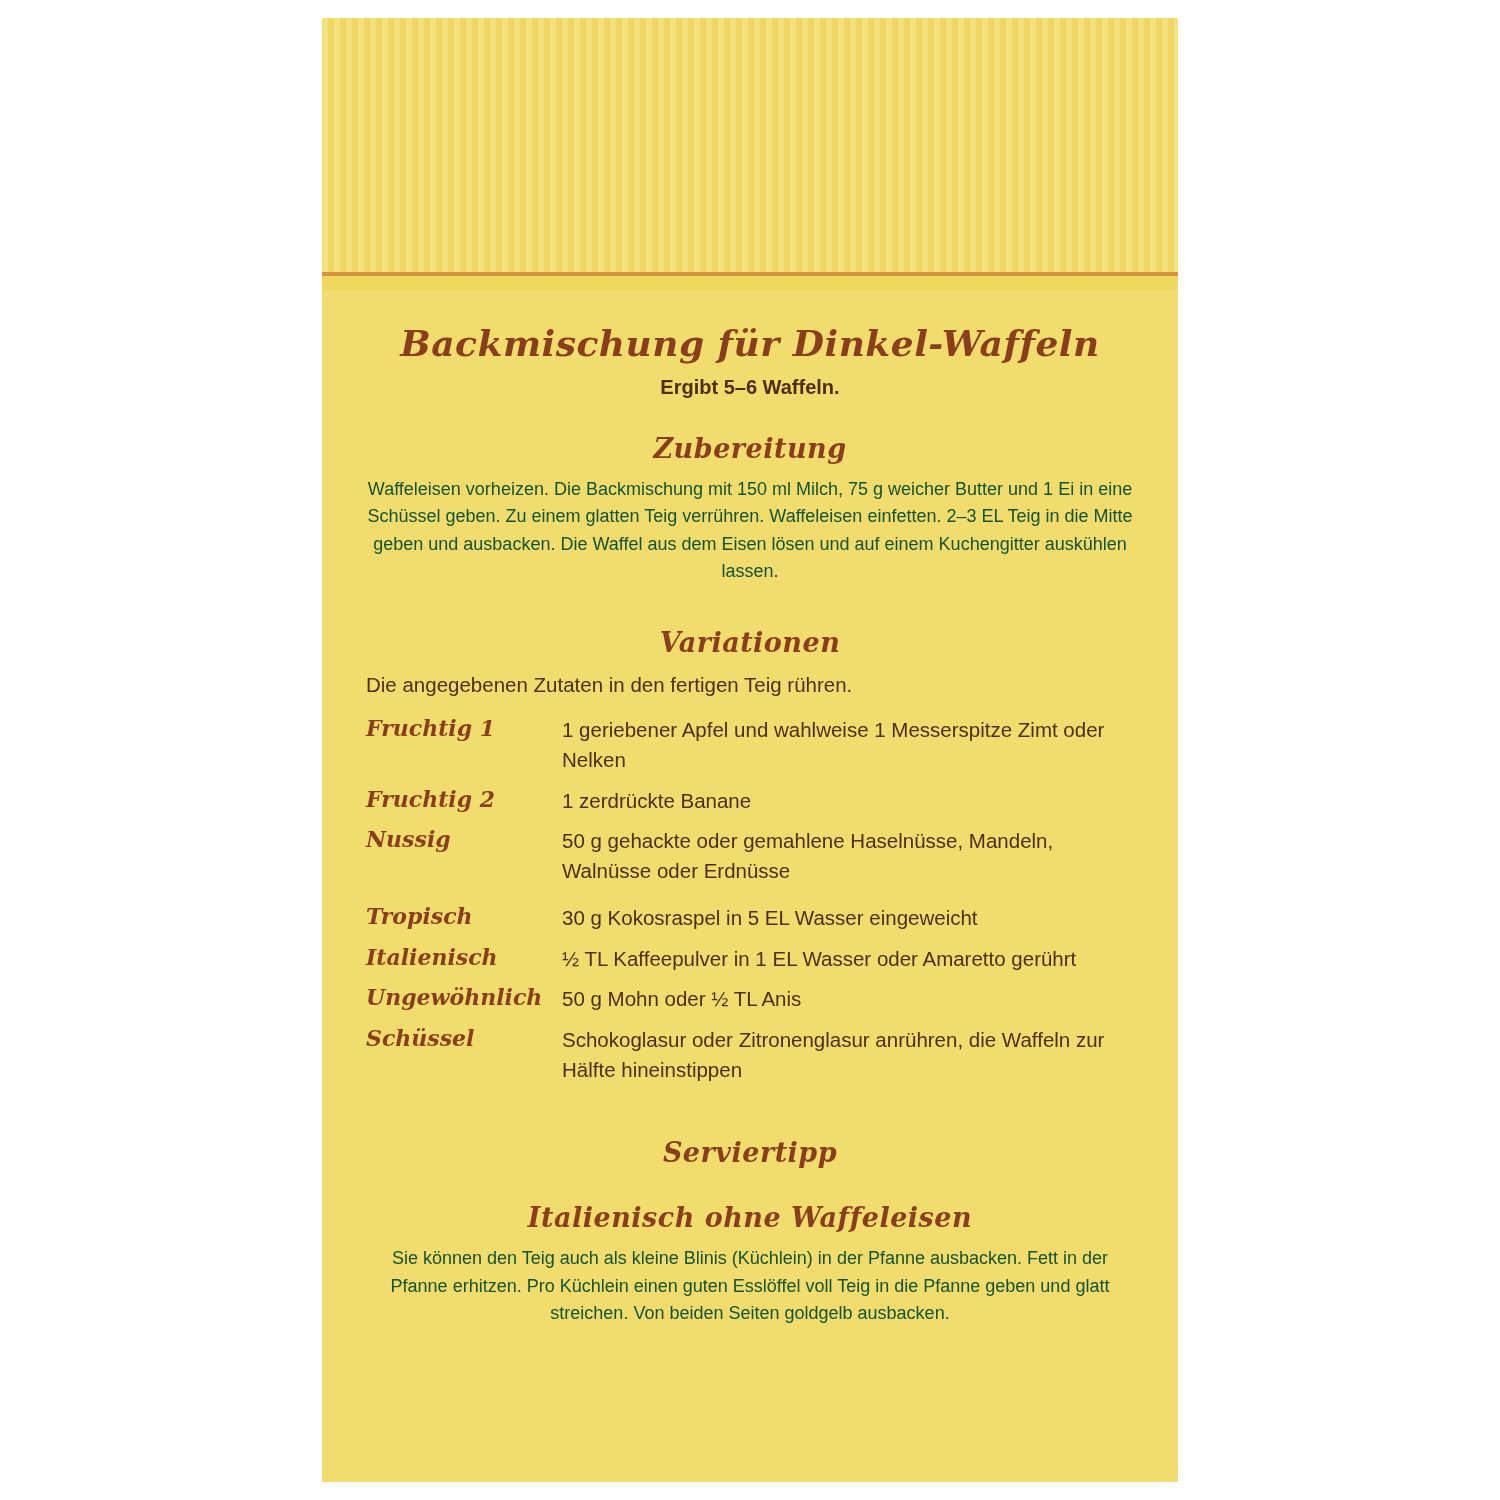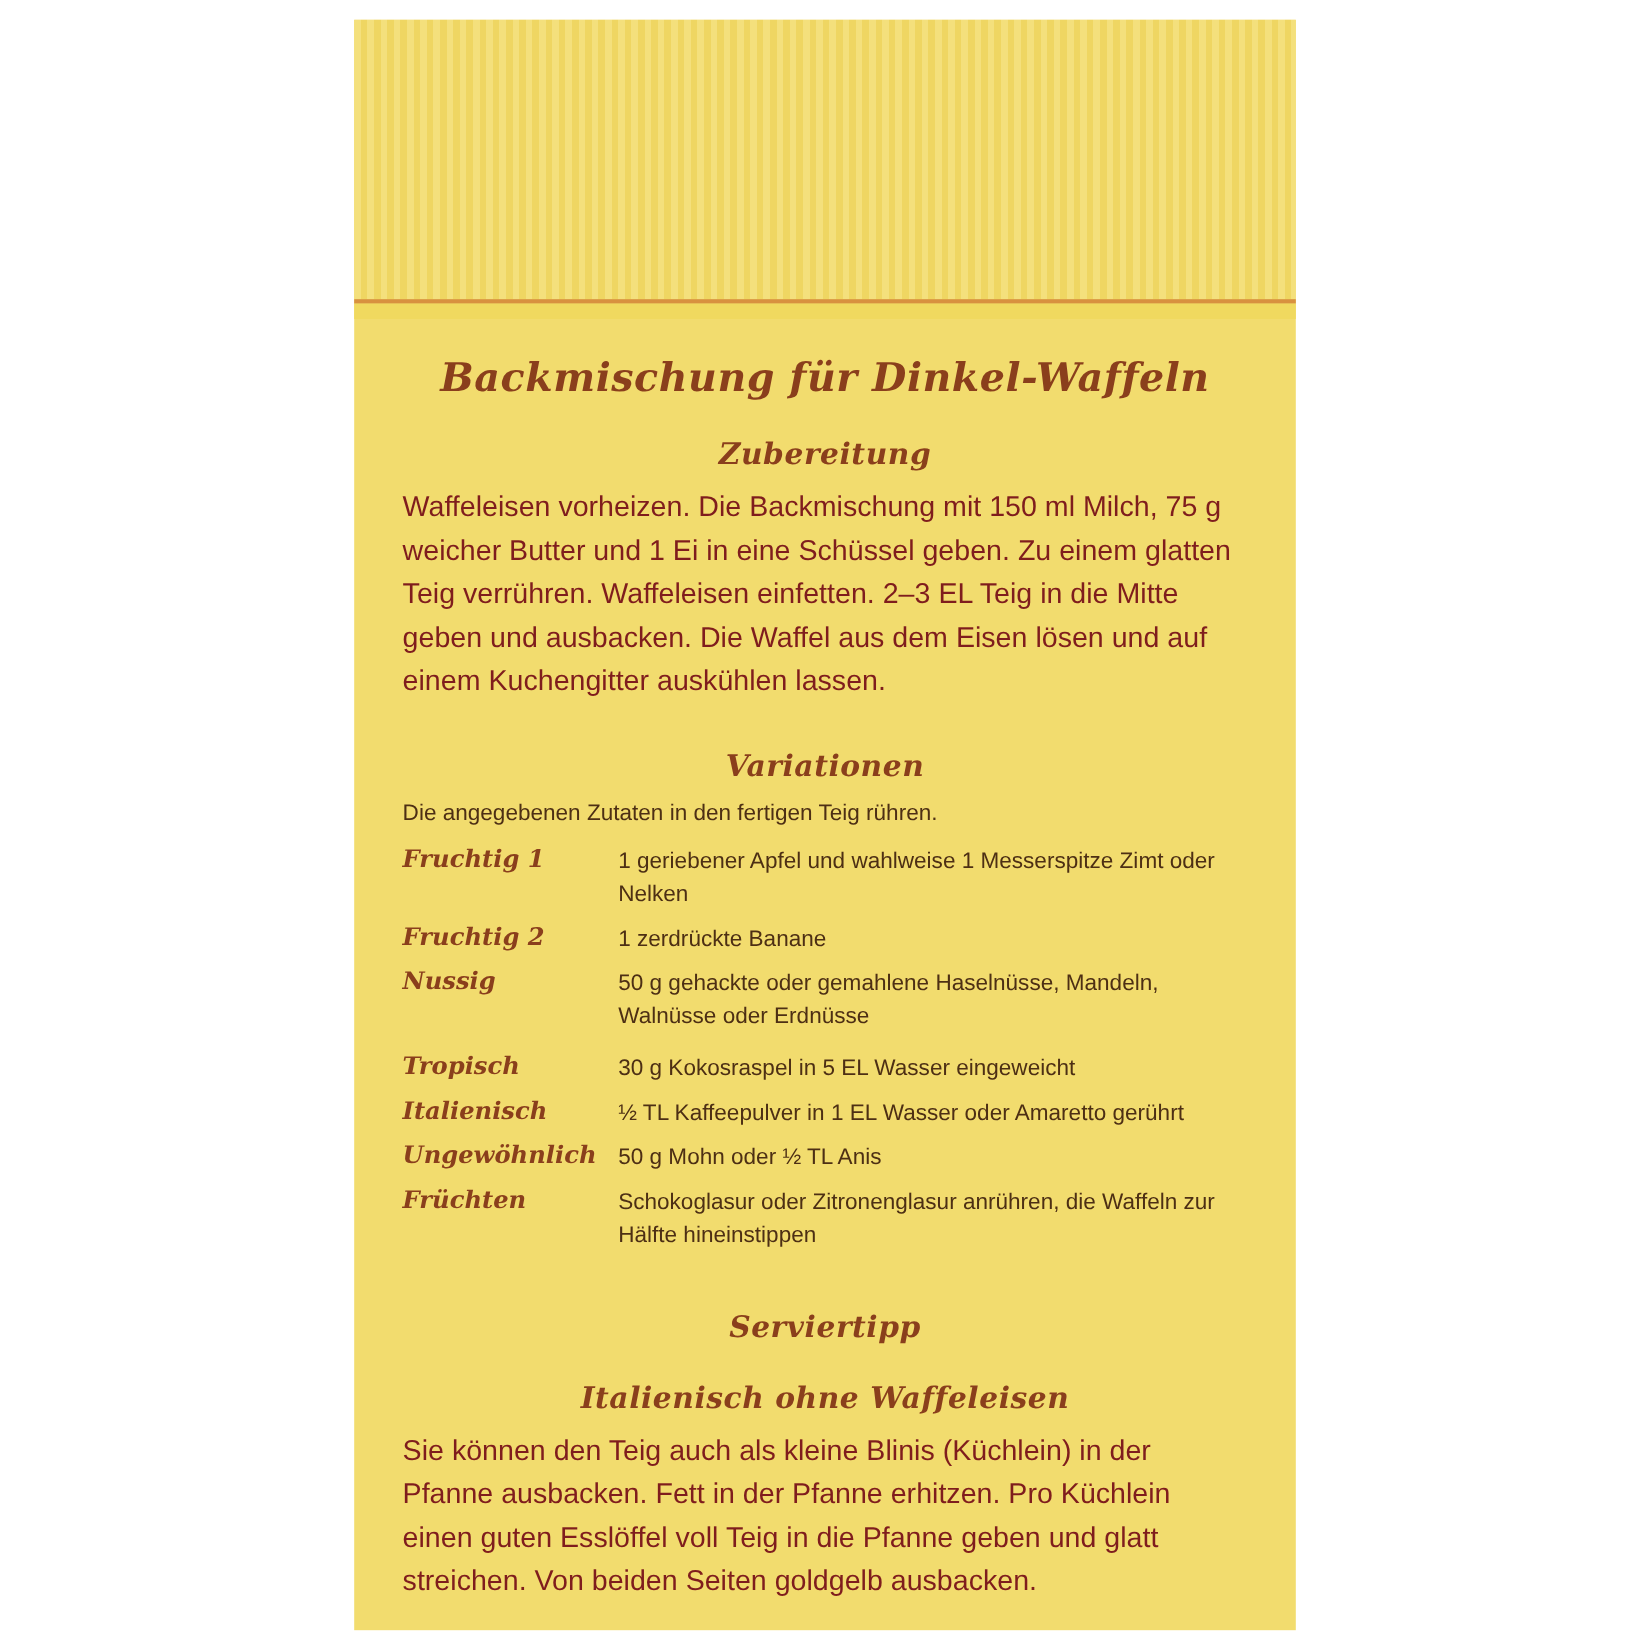--- a/index.html
+++ b/index.html
@@ -98,25 +98,25 @@
 
   .sec-head {
     font-size: 27px;
     margin: 34px 0 12px 0;
   }
   .sec-head.tight {
     margin-top: 42px;
   }
 
   .para {
-    font-size: 26px;
+    font-size: 18px;
     line-height: 1.52;
-    color: #7f1d1d;
+    color: #14532d;
     margin: 0;
-    text-align: left;
+    text-align: center;
   }
 
   
   .var-intro {
     font-size: 20.5px;
     line-height: 1.5;
     margin: 0 0 14px 0;
   }
   .var-table {
     width: 100%;
@@ -148,20 +148,21 @@
 
 <div class="package">
 
   <div class="stripe-band"></div>
   <div class="band-rule"></div>
   <div class="band-rule-2"></div>
 
   <div class="content">
 
     <div class="script title-main">Backmischung für Dinkel-Waffeln</div>
+    <div class="sub-bold">Ergibt 5–6 Waffeln.</div>
 
     <div class="script sec-head">Zubereitung</div>
     <p class="para">Waffeleisen vorheizen. Die Backmischung mit 150 ml Milch, 75 g weicher Butter und 1 Ei in eine Schüssel geben. Zu einem glatten Teig verrühren. Waffeleisen einfetten. 2–3 EL Teig in die Mitte geben und ausbacken. Die Waffel aus dem Eisen lösen und auf einem Kuchengitter auskühlen lassen.</p>
 
     <div class="script sec-head tight">Variationen</div>
     <p class="var-intro">Die angegebenen Zutaten in den fertigen Teig rühren.</p>
 
     <table class="var-table">
       <tbody>
         <tr>
@@ -182,21 +183,21 @@
         </tr>
         <tr>
           <td class="var-label">Italienisch</td>
           <td class="var-text">½ TL Kaffeepulver in 1 EL Wasser oder Amaretto gerührt</td>
         </tr>
         <tr>
           <td class="var-label">Ungewöhnlich</td>
           <td class="var-text">50 g Mohn oder ½ TL Anis</td>
         </tr>
         <tr>
-          <td class="var-label">Früchten</td>
+          <td class="var-label">Schüssel</td>
           <td class="var-text">Schokoglasur oder Zitronenglasur anrühren, die Waffeln zur Hälfte hineinstippen</td>
         </tr>
       </tbody>
     </table>
 
     <div class="script sec-head tight">Serviertipp</div>
 
     <div class="script sec-head">Italienisch ohne Waffeleisen</div>
     <p class="para">Sie können den Teig auch als kleine Blinis (Küchlein) in der Pfanne ausbacken. Fett in der Pfanne erhitzen. Pro Küchlein einen guten Esslöffel voll Teig in die Pfanne geben und glatt streichen. Von beiden Seiten goldgelb ausbacken.</p>
 

